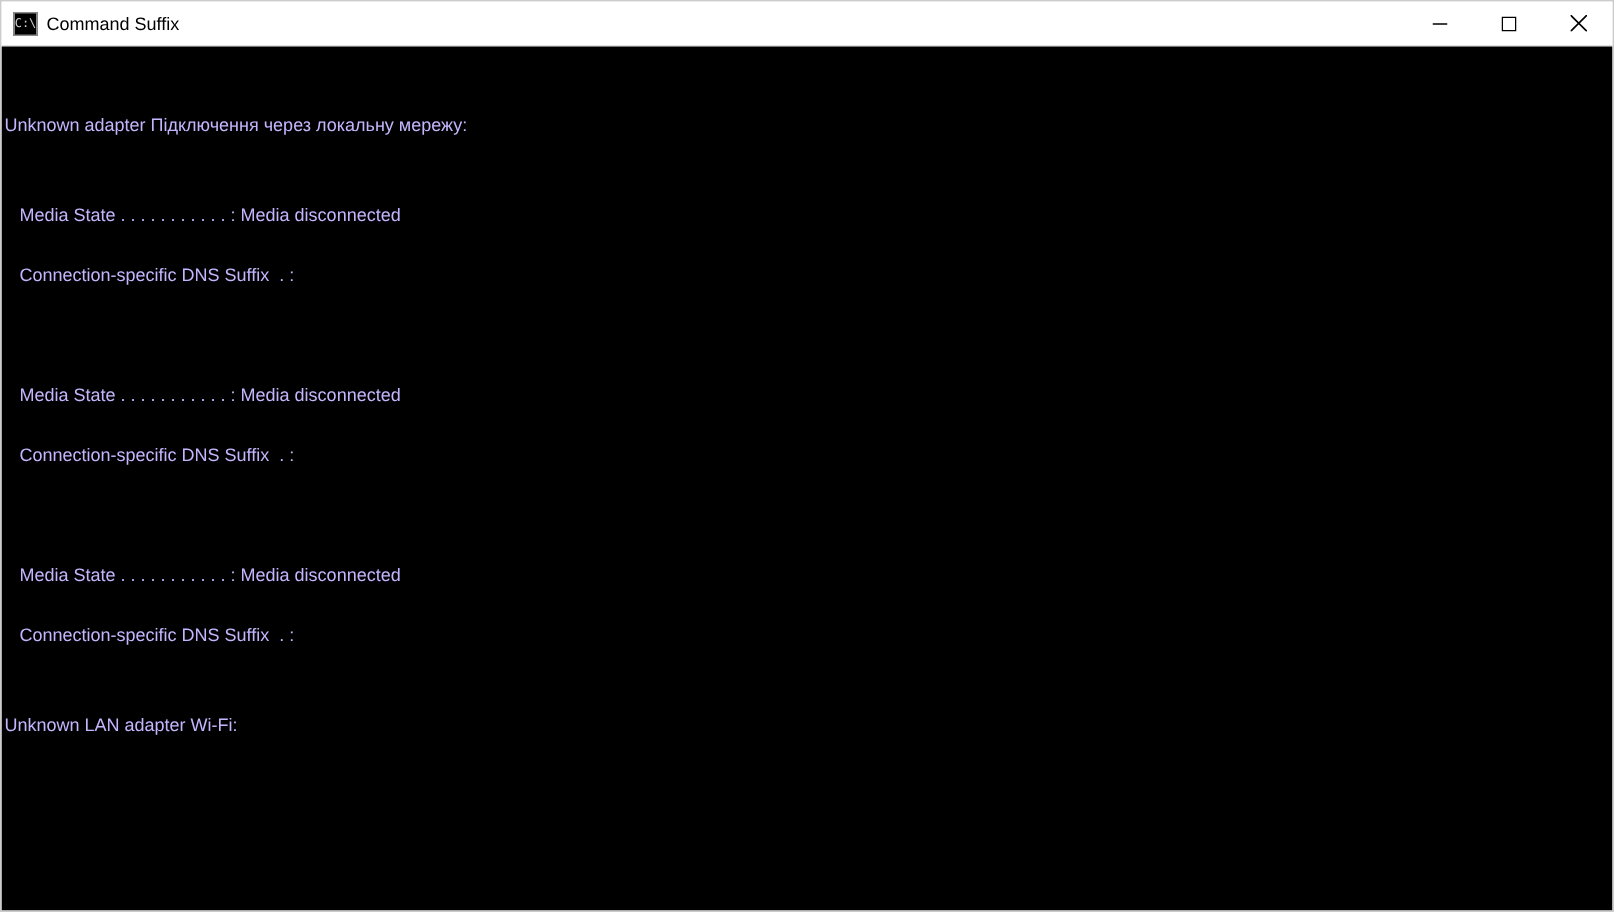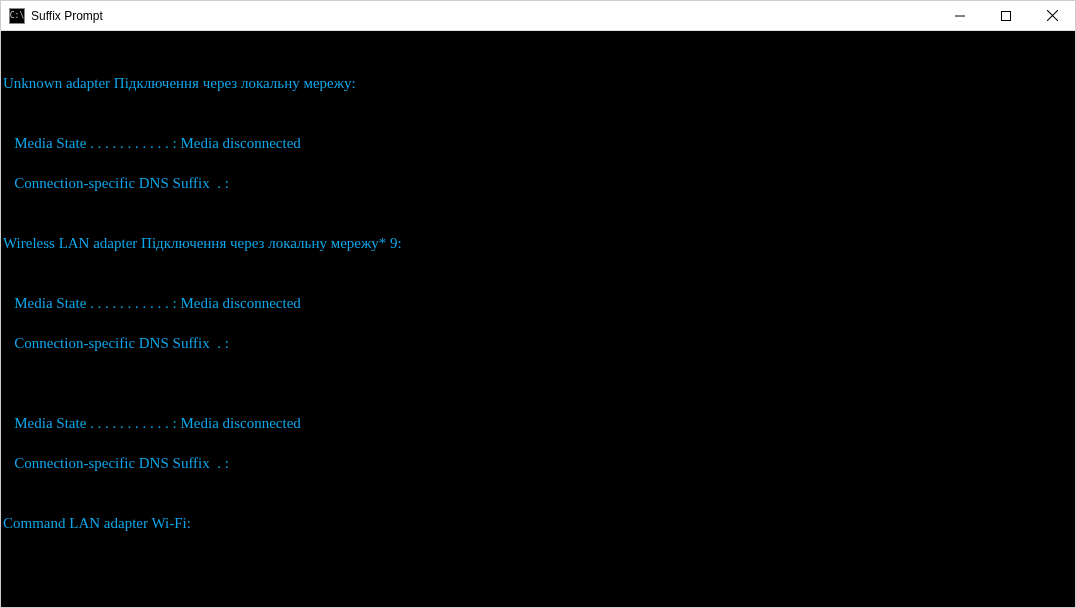--- a/index.html
+++ b/index.html
@@ -47,36 +47,36 @@
     align-items: center;
     justify-content: center;
     cursor: pointer;
   }
   .win-btn svg { stroke: #000; }
   .terminal {
     background: #000;
     width: 100%;
     height: calc(100% - 30px);
     padding: 2px 0 0 2px;
-    font-family: Liberation Serif, serif;
-    font-size: 15px;
-    color: #0ea5e9;
+    font-family: Liberation Sans, sans-serif;
+    font-size: 12px;
+    color: #c4b5fd;
     line-height: 20px;
     white-space: pre;
     overflow: hidden;
   }
   .line { display: block; position: relative; height: 20px; }
   .blank { height: 20px; }
 </style>
 </head>
 <body>
 
 <div class="titlebar">
   <div class="app-icon">C:\</div>
-  <div class="title">Suffix Prompt</div>
+  <div class="title">Command Suffix</div>
   <div class="window-controls">
     <div class="win-btn">
       <svg width="10" height="10" viewBox="0 0 10 10">
           <line x1="0" y1="5" x2="10" y2="5" stroke-width="1"></line>
         </svg>
     </div>
     <div class="win-btn">
       <svg width="10" height="10" viewBox="0 0 10 10">
           <rect x="0.5" y="0.5" width="9" height="9" fill="none" stroke-width="1"></rect>
         </svg>
@@ -90,30 +90,29 @@
   </div>
 </div>
 
 <div class="terminal">
 <span class="blank"></span>
 <span class="line">Unknown adapter Підключення через локальну мережу:</span>
 <span class="blank"></span>
 <span class="line">   Media State . . . . . . . . . . . : Media disconnected</span>
 <span class="line">   Connection-specific DNS Suffix  . :</span>
 <span class="blank"></span>
-<span class="line">Wireless LAN adapter Підключення через локальну мережу* 9:</span>
 <span class="blank"></span>
 <span class="line">   Media State . . . . . . . . . . . : Media disconnected</span>
 <span class="line">   Connection-specific DNS Suffix  . :</span>
 <span class="blank"></span>
 <span class="blank"></span>
 <span class="line">   Media State . . . . . . . . . . . : Media disconnected</span>
 <span class="line">   Connection-specific DNS Suffix  . :</span>
 <span class="blank"></span>
-<span class="line">Command LAN adapter Wi-Fi:</span>
+<span class="line">Unknown LAN adapter Wi-Fi:</span>
 <span class="blank"></span>
 
 
 
 
 
 <span class="blank"></span>
 
 <span class="blank"></span>
 

